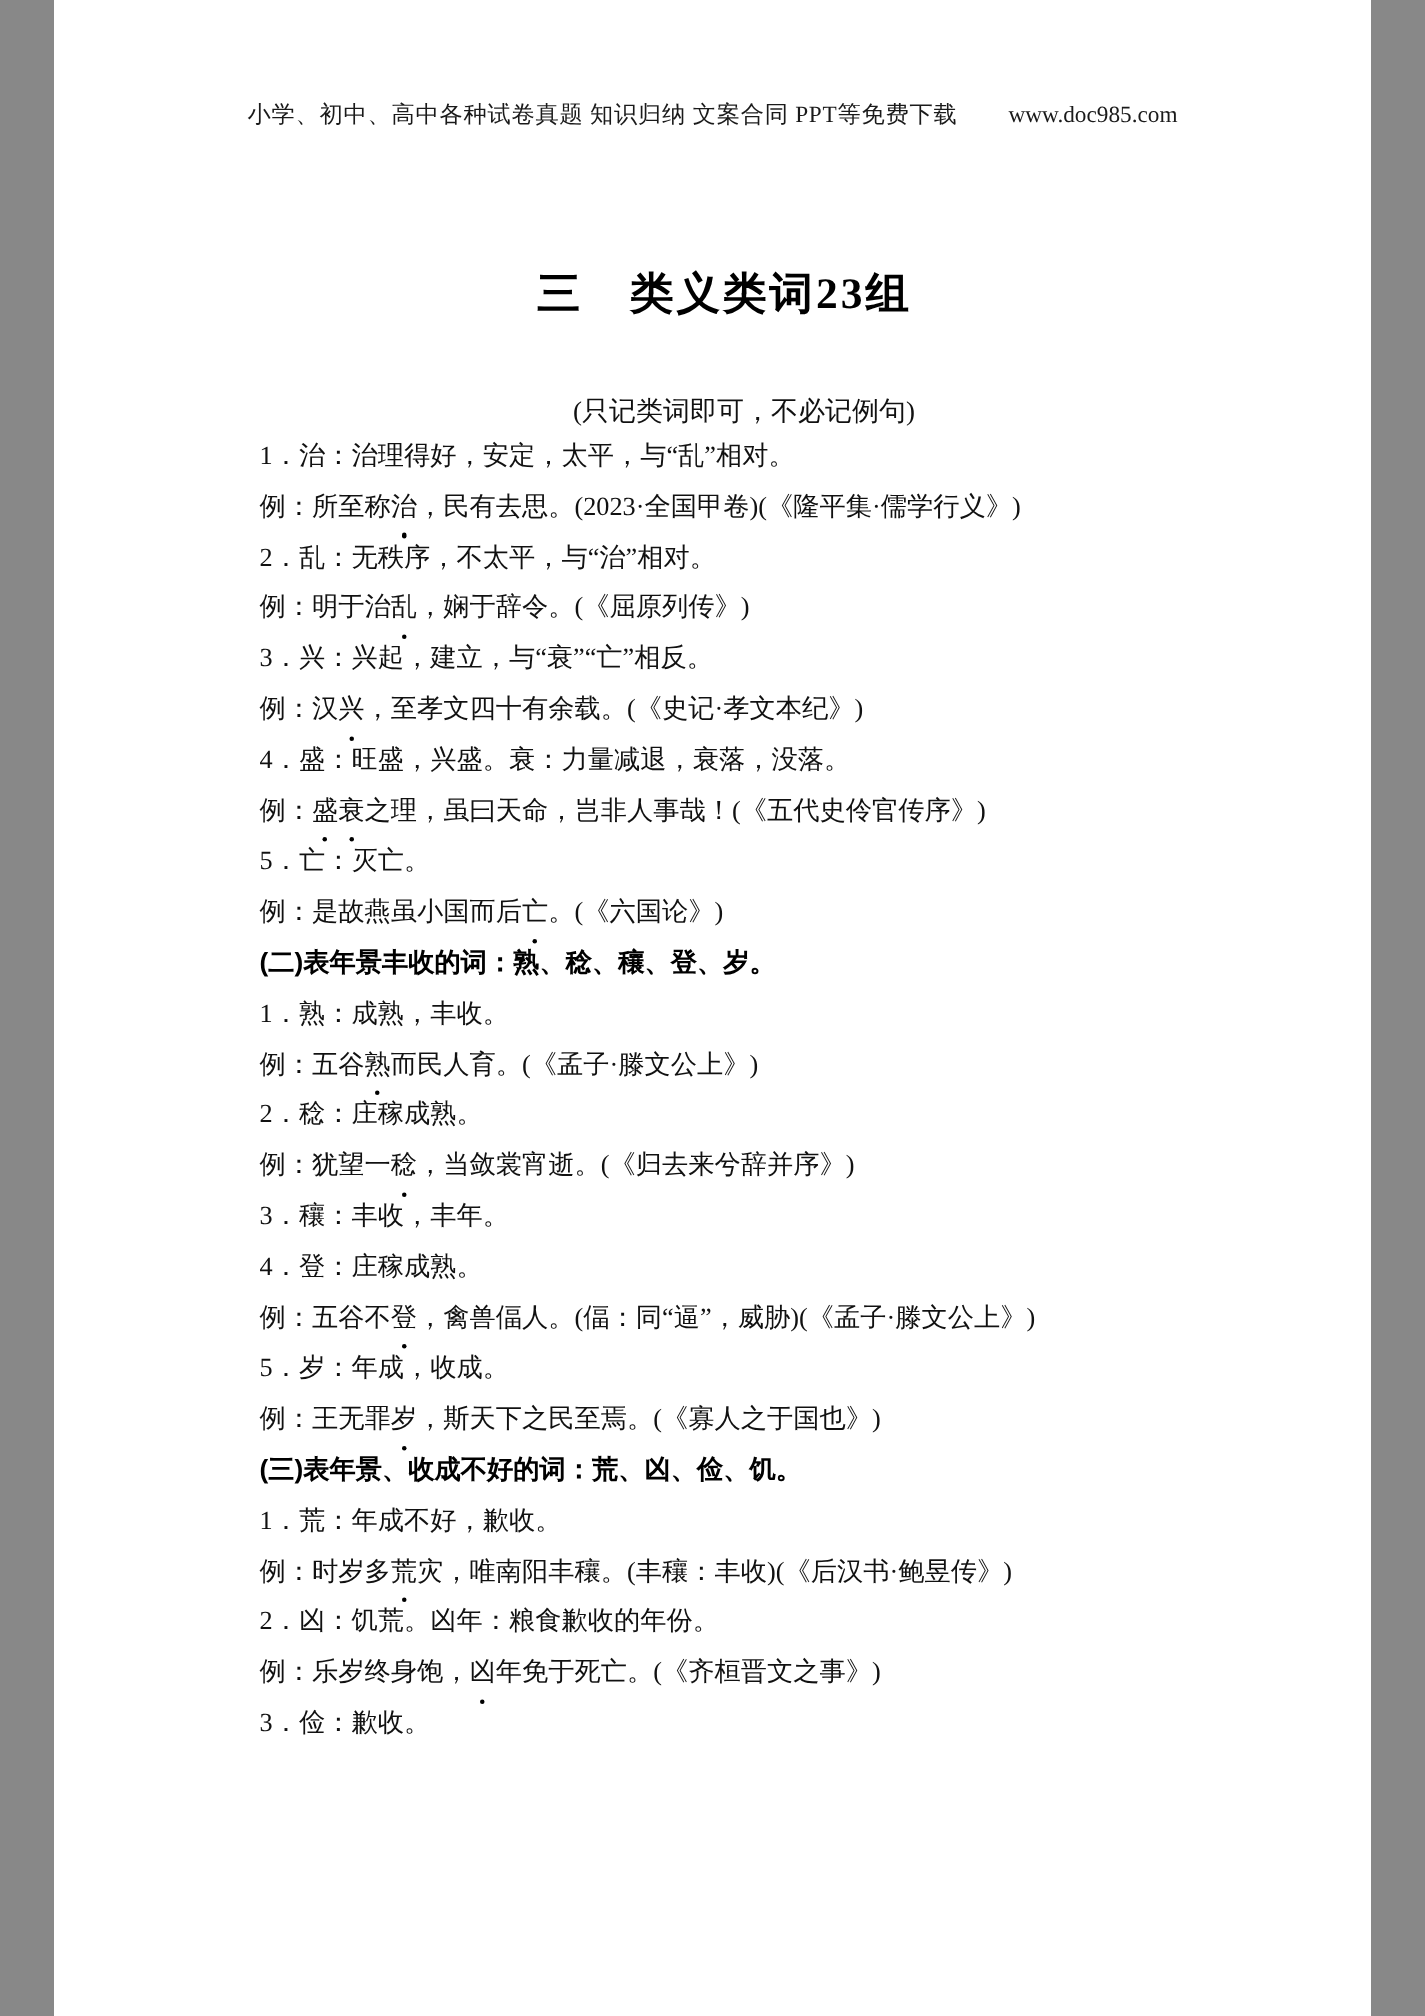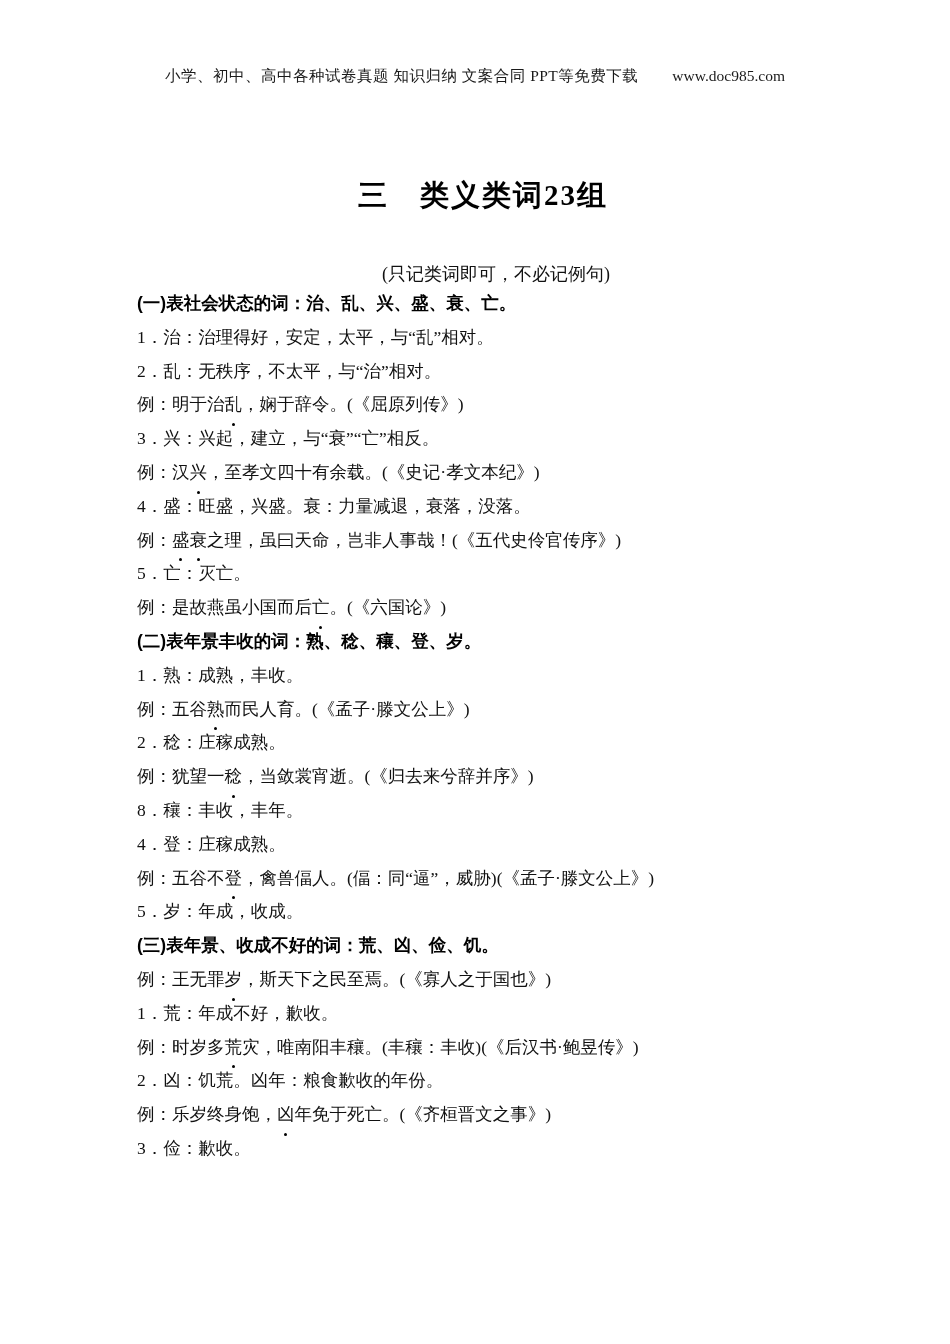--- a/index.html
+++ b/index.html
@@ -1,18 +1,18 @@
 <!DOCTYPE html>
 <html><head>
 <meta charset="utf-8">
 <style>
   html,body{margin:0;padding:0;background:#888;}
   .page{
     position:relative;
-    width:950px;height:1344px;
+    width:878px;height:1344px;
     margin:0 auto;
     background:#ffffff;
     font-family:"Liberation Serif", serif;
     color:#111;
     overflow:hidden;
     text-decoration:underline;
   }
   .doc-header{
     position:absolute;
     top:66px;left:0;right:0;
@@ -76,41 +76,41 @@
   <div class="doc-header">
     <span class="promo">小学、初中、高中各种试卷真题 知识归纳 文案合同 PPT等免费下载</span>
     <span class="site">www.doc985.com</span>
   </div>
 
   <div class="doc-title">三　类义类词23组</div>
 
   <div class="doc-subtitle">(只记类词即可，不必记例句)</div>
 
   <div class="doc-body" id="doc-body">
-      <div class="line heading"><span>(一)表社会状态的词：治、乱、兴、盛、衰、亡。</span></div>
       <div class="line item"><span>1．治：治理得好，安定，太平，与“乱”相对。</span></div>
+      <div class="line example"><span>例：所至称</span><span class="dot">治</span><span>，民有去思。(2023·全国甲卷)(《隆平集·儒学行义》)</span></div>
       <div class="line item"><span>2．乱：无秩序，不太平，与“治”相对。</span></div>
       <div class="line example"><span>例：明于治</span><span class="dot">乱</span><span>，娴于辞令。(《屈原列传》)</span></div>
       <div class="line item"><span>3．兴：兴起，建立，与“衰”“亡”相反。</span></div>
       <div class="line example"><span>例：汉</span><span class="dot">兴</span><span>，至孝文四十有余载。(《史记·孝文本纪》)</span></div>
       <div class="line item"><span>4．盛：旺盛，兴盛。衰：力量减退，衰落，没落。</span></div>
       <div class="line example"><span>例：</span><span class="dot">盛</span><span class="dot">衰</span><span>之理，虽曰天命，岂非人事哉！(《五代史伶官传序》)</span></div>
       <div class="line item"><span>5．亡：灭亡。</span></div>
       <div class="line example"><span>例：是故燕虽小国而后</span><span class="dot">亡</span><span>。(《六国论》)</span></div>
       <div class="line heading"><span>(二)表年景丰收的词：熟、稔、穰、登、岁。</span></div>
       <div class="line item"><span>1．熟：成熟，丰收。</span></div>
       <div class="line example"><span>例：五谷</span><span class="dot">熟</span><span>而民人育。(《孟子·滕文公上》)</span></div>
       <div class="line item"><span>2．稔：庄稼成熟。</span></div>
       <div class="line example"><span>例：犹望一</span><span class="dot">稔</span><span>，当敛裳宵逝。(《归去来兮辞并序》)</span></div>
-      <div class="line item"><span>8．穰：丰收，丰年。</span></div>
+      <div class="line item"><span>3．穰：丰收，丰年。</span></div>
       <div class="line item"><span>4．登：庄稼成熟。</span></div>
       <div class="line example"><span>例：五谷不</span><span class="dot">登</span><span>，禽兽偪人。(偪：同“逼”，威胁)(《孟子·滕文公上》)</span></div>
       <div class="line item"><span>5．岁：年成，收成。</span></div>
+      <div class="line example"><span>例：王无罪</span><span class="dot">岁</span><span>，斯天下之民至焉。(《寡人之于国也》)</span></div>
       <div class="line heading"><span>(三)表年景、收成不好的词：荒、凶、俭、饥。</span></div>
-      <div class="line example"><span>例：王无罪</span><span class="dot">岁</span><span>，斯天下之民至焉。(《寡人之于国也》)</span></div>
       <div class="line item"><span>1．荒：年成不好，歉收。</span></div>
       <div class="line example"><span>例：时岁多</span><span class="dot">荒</span><span>灾，唯南阳丰穰。(丰穰：丰收)(《后汉书·鲍昱传》)</span></div>
       <div class="line item"><span>2．凶：饥荒。凶年：粮食歉收的年份。</span></div>
       <div class="line example"><span>例：乐岁终身饱，</span><span class="dot">凶</span><span>年免于死亡。(《齐桓晋文之事》)</span></div>
       <div class="line item"><span>3．俭：歉收。</span></div>
     </div>
 
 </div>
 
 </body></html>

